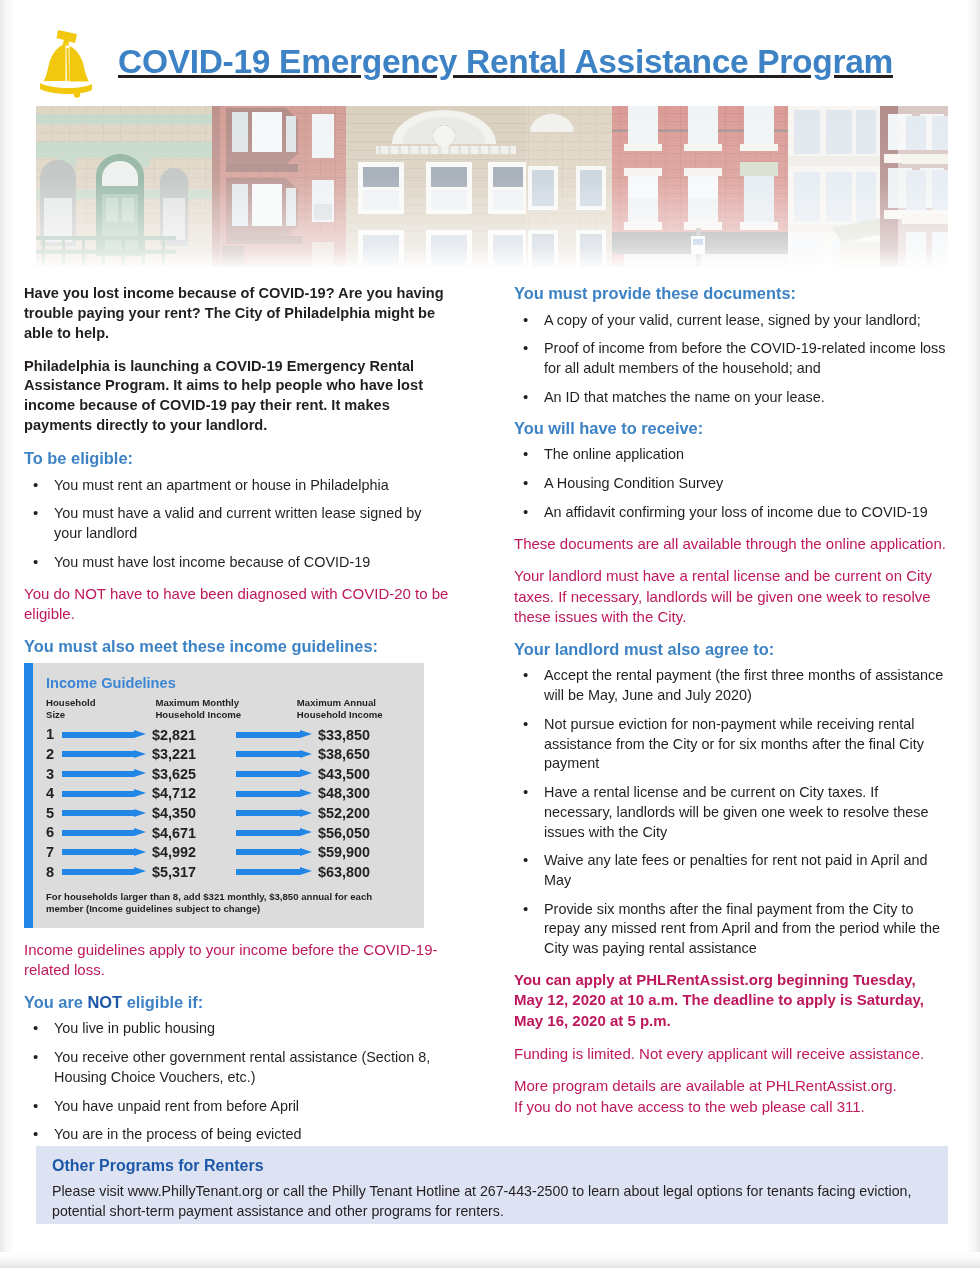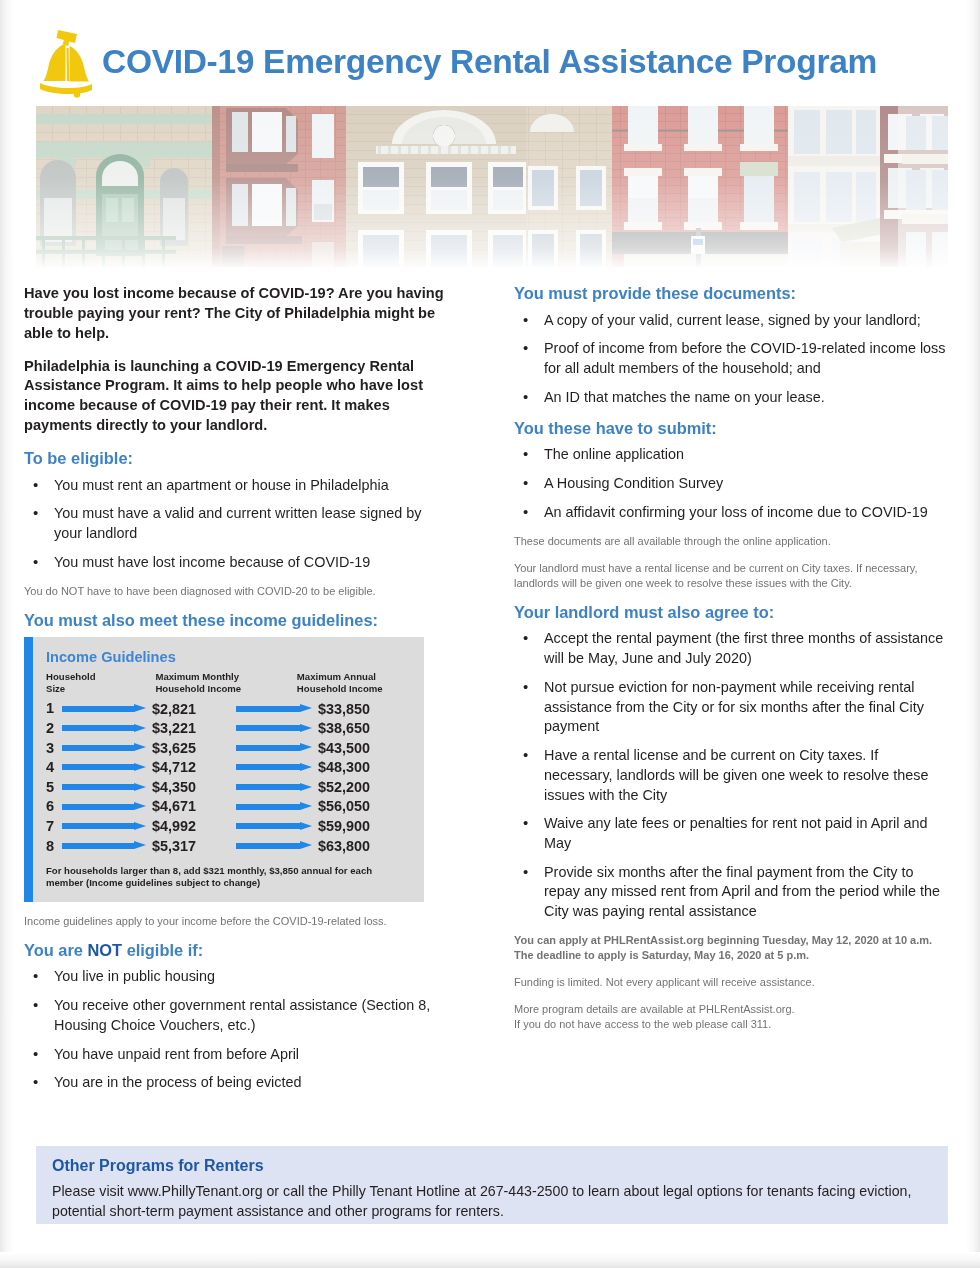--- a/index.html
+++ b/index.html
@@ -38,21 +38,22 @@
     background: linear-gradient(to top, #e6e6e6 0%, #f8f8f8 55%, #ffffff 100%);
   }
 
   
   .header {
     position: absolute;
     left: 36px; top: 22px;
     width: 912px; height: 80px;
     display: flex;
     align-items: center;
-    gap: 2px;
+    gap: 18px;
+    text-decoration: underline;
   }
   .bell-wrap { width: 64px; height: 72px; flex: 0 0 auto; }
   .page-title {
     font-size: 33.5px;
     font-weight: bold;
     color: #3d82c4;
     letter-spacing: -0.3px;
     white-space: nowrap;
   }
 
@@ -98,24 +99,24 @@
   h2.sec .dark { color: #1d58a8; }
 
   p.intro {
     font-size: 14.6px;
     font-weight: bold;
     line-height: 1.36;
     margin: 0 0 13px 0;
     color: #231f20;
   }
   p.body {
-    font-size: 11px;
+    font-size: 15px;
     line-height: 1.37;
     margin: 0 0 12px 0;
-    color: #737373;
+    color: #be185d;
   }
   p.body.bold { font-weight: bold; }
 
   ul.bullets {
     list-style: none;
     margin: 0 0 11px 0;
     padding: 0;
   }
   ul.bullets li {
     position: relative;
@@ -633,21 +634,21 @@
 
   <div class="col-right">
 
     <h2 class="sec">You must provide these documents:</h2>
     <ul class="bullets">
       <li>A copy of your valid, current lease, signed by your landlord;</li>
       <li>Proof of income from before the COVID-19-related income loss for all adult members of the household; and</li>
       <li>An ID that matches the name on your lease.</li>
     </ul>
 
-    <h2 class="sec">You these have to submit:</h2>
+    <h2 class="sec">You will have to receive:</h2>
     <ul class="bullets">
       <li>The online application</li>
       <li>A Housing Condition Survey</li>
       <li>An affidavit confirming your loss of income due to COVID-19</li>
     </ul>
 
     <p class="body">These documents are all available through the online application.</p>
     <p class="body">Your landlord must have a rental license and be current on City taxes. If necessary, landlords will be given one week to resolve these issues with the City.</p>
 
     <h2 class="sec">Your landlord must also agree to:</h2>

